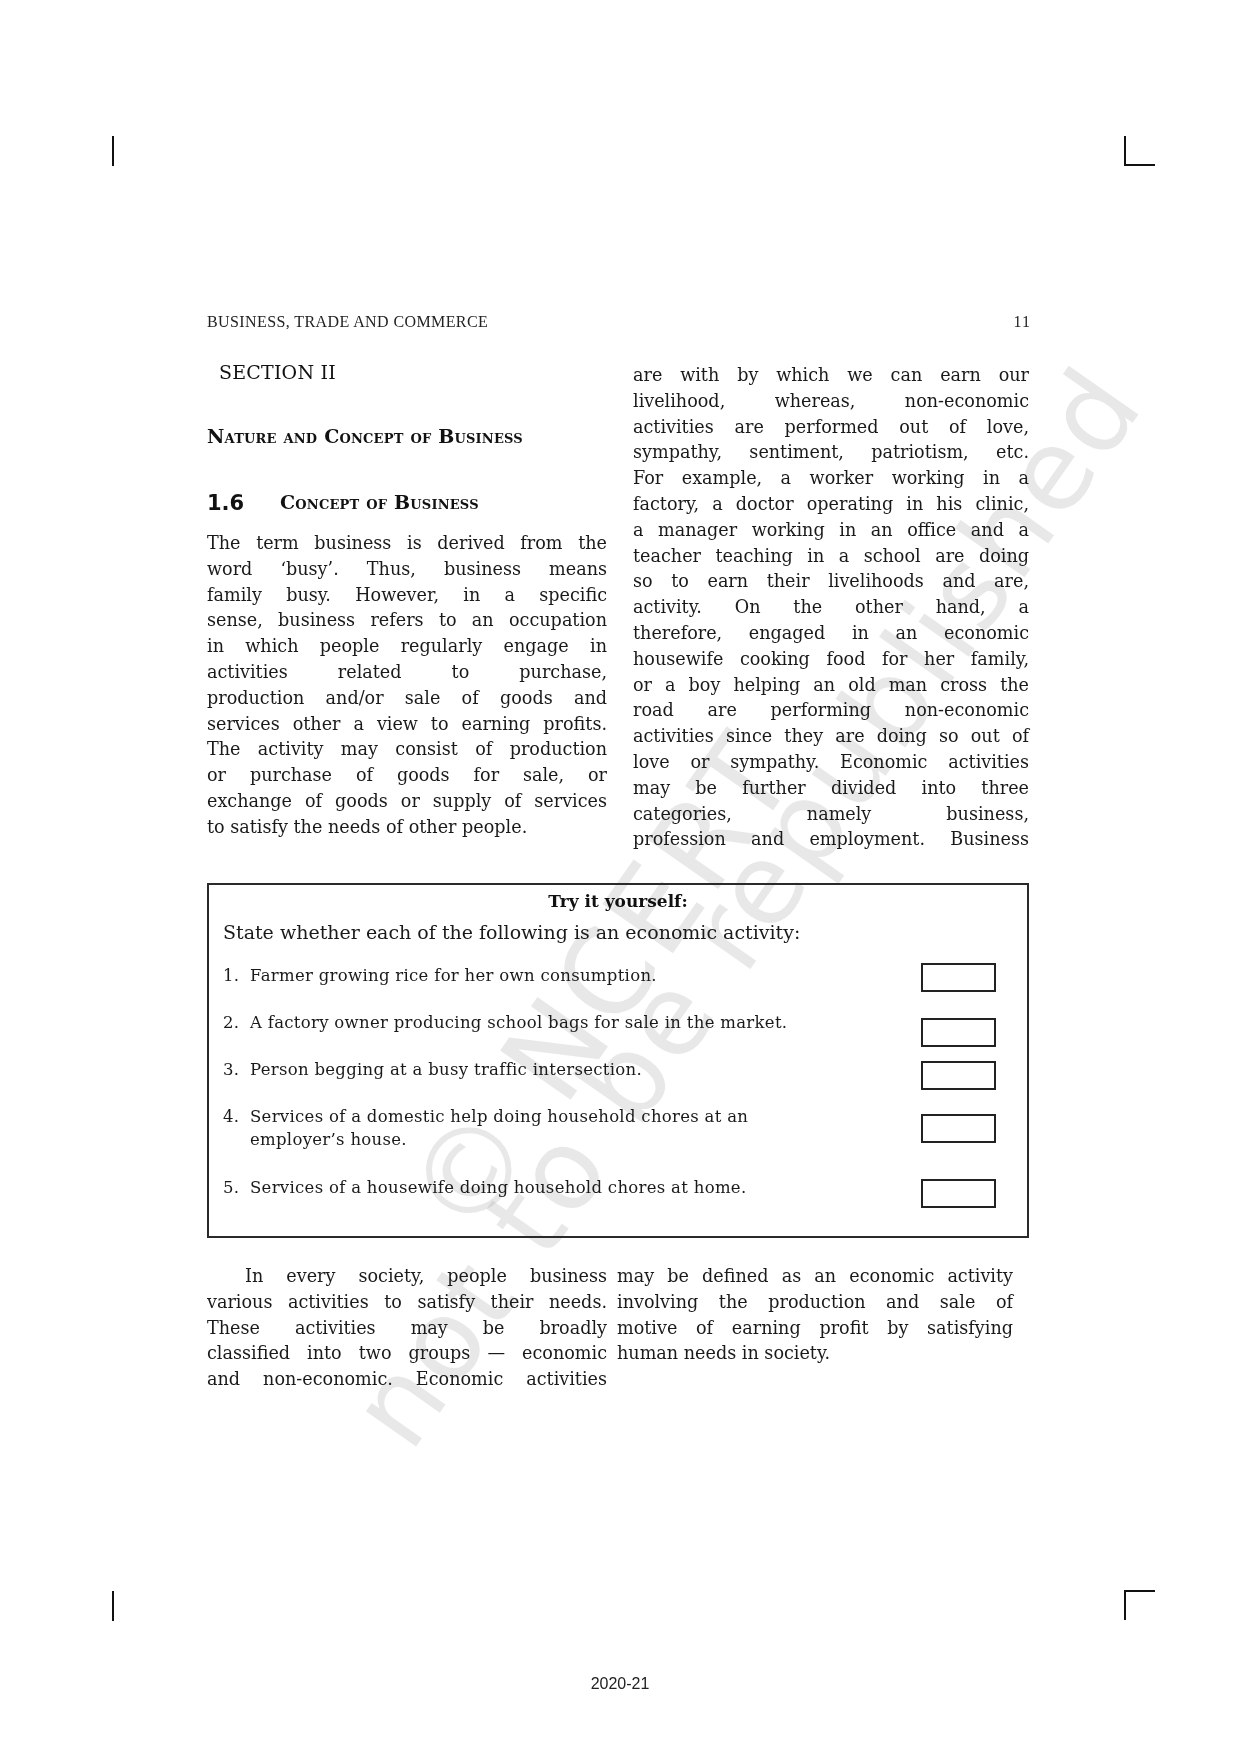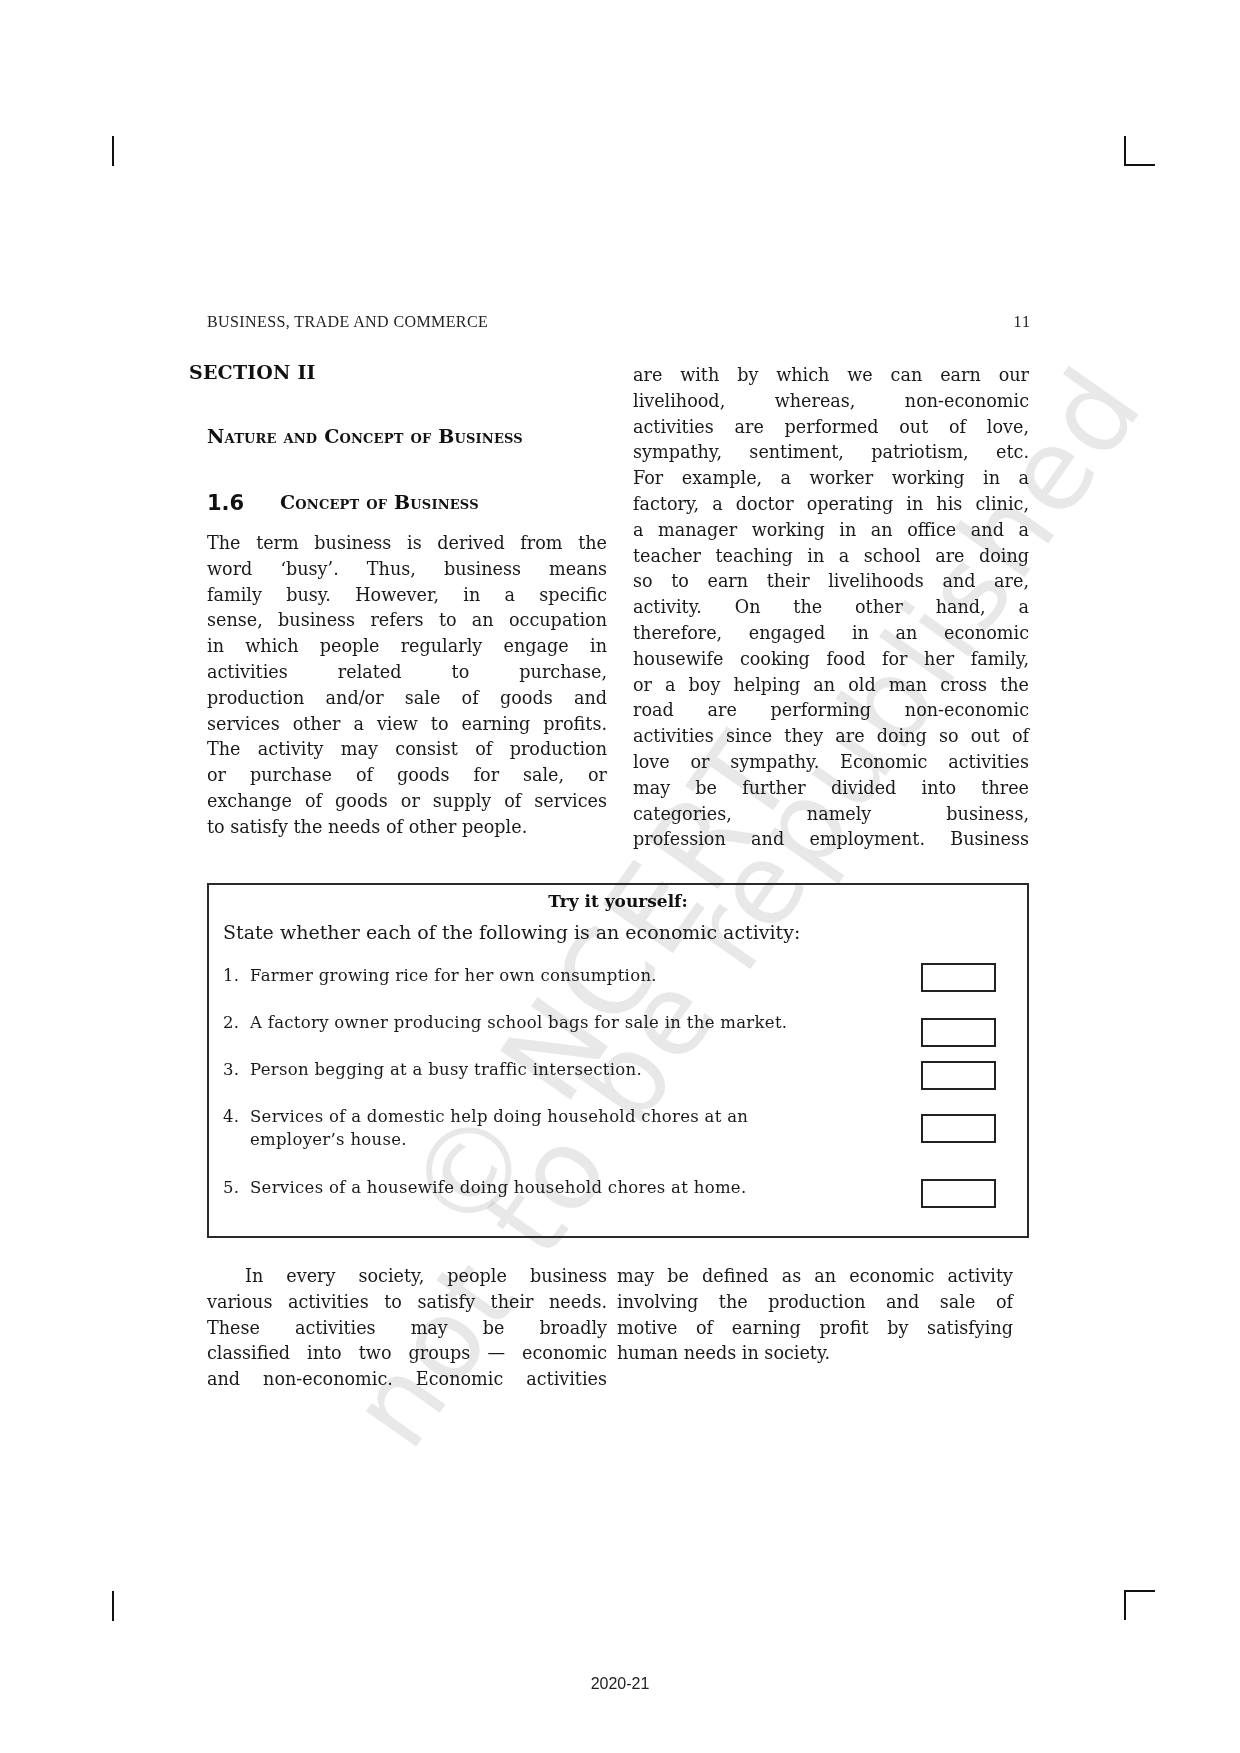--- a/index.html
+++ b/index.html
@@ -3,21 +3,21 @@
 <meta charset="utf-8">
 <style>
   html, body { margin: 0; padding: 0; background: #ffffff; }
   body { width: 1240px; height: 1753px; position: relative; overflow: hidden; }
   .page { position: absolute; left: 0; top: 0; width: 1240px; height: 1753px; background: #fff; }
   .crop { position: absolute; background: #111; }
   .running-head { position: absolute; left: 207px; top: 313px; width: 824px; height: 20px;
     font-family: "Liberation Serif", serif; font-size: 16px; letter-spacing: 0.4px; color: #222; }
   .running-head .title { position: absolute; left: 0; top: 0; }
   .running-head .num { position: absolute; right: 0; top: 0; letter-spacing: 1px; }
-  .h-section { position: absolute; left: 189px; top: 361px; font-family: "DejaVu Serif", serif; font-weight: bold; font-size: 19px; letter-spacing: 0.2px; color: #111; }
+  .h-section { position: absolute; left: 219px; top: 361px; font-family: "DejaVu Serif", serif; font-weight: normal; font-size: 19px; letter-spacing: 0.2px; color: #111; }
   .h-nature { position: absolute; left: 207px; top: 425px; font-family: "DejaVu Serif", serif; font-weight: bold; font-size: 19px; font-variant: small-caps; color: #111; letter-spacing: 0.2px; }
   .h-num { position: absolute; left: 207px; top: 491px; font-family: "DejaVu Sans", sans-serif; font-weight: bold; font-size: 21px; color: #111; }
   .h-concept { position: absolute; left: 280px; top: 491px; font-family: "DejaVu Serif", serif; font-weight: bold; font-size: 19px; font-variant: small-caps; color: #111; letter-spacing: 0.2px; }
   .col { position: absolute; font-family: "DejaVu Serif", serif; font-size: 17.6px; line-height: 25.8px; color: #1a1a1a; text-align: justify; }
   .col .ln { display: block; white-space: nowrap; text-align: justify; text-align-last: justify; height: 25.8px; overflow: visible; }
   .col .ln.last { text-align-last: left; }
   .col-left-top { left: 207px; top: 531px; width: 400px; }
   .col-right-top { left: 633px; top: 363px; width: 396px; }
   .col-left-bottom { left: 207px; top: 1264px; width: 400px; }
   .col-right-bottom { left: 617px; top: 1264px; width: 396px; }

